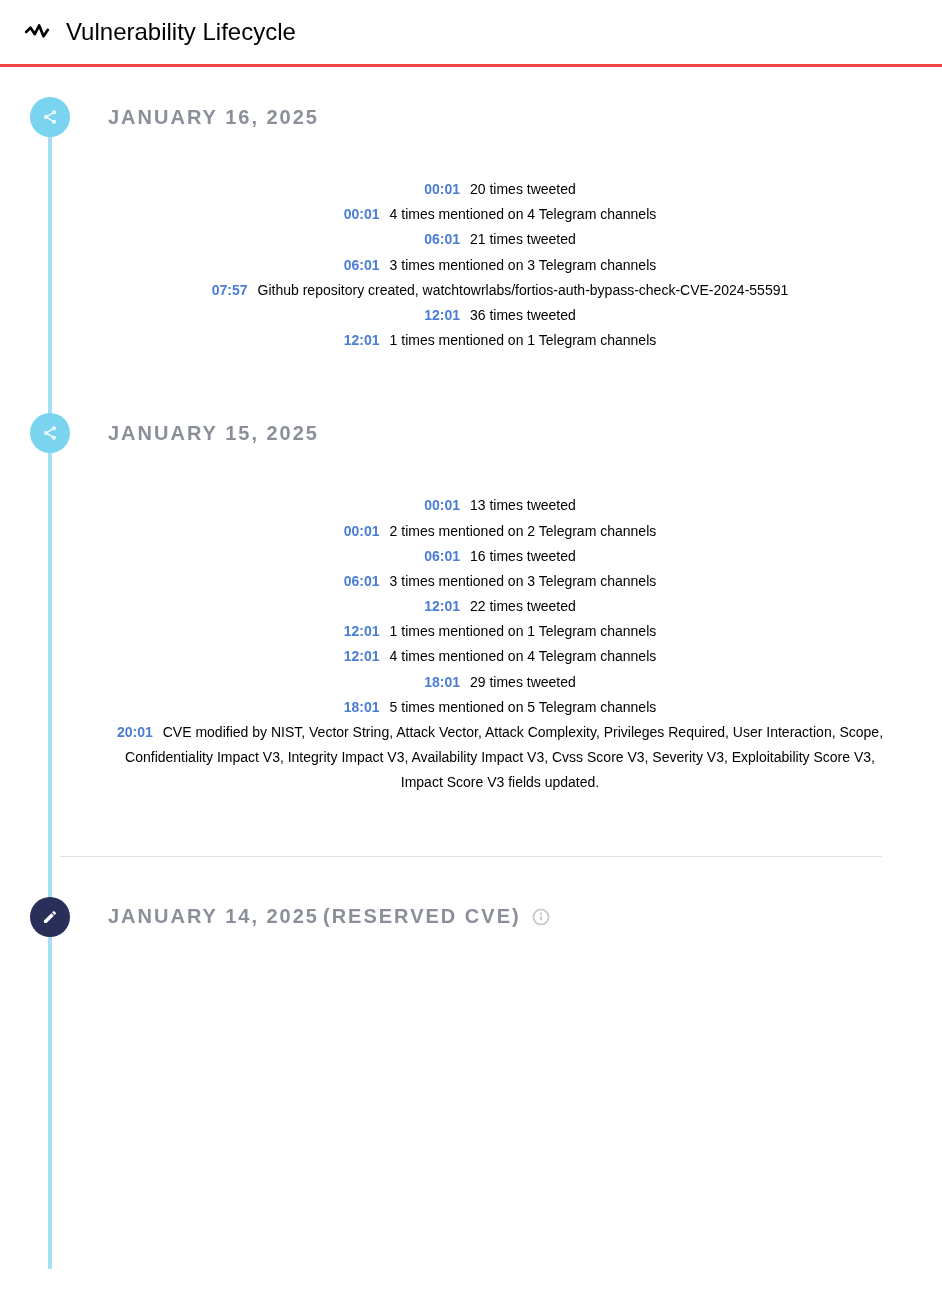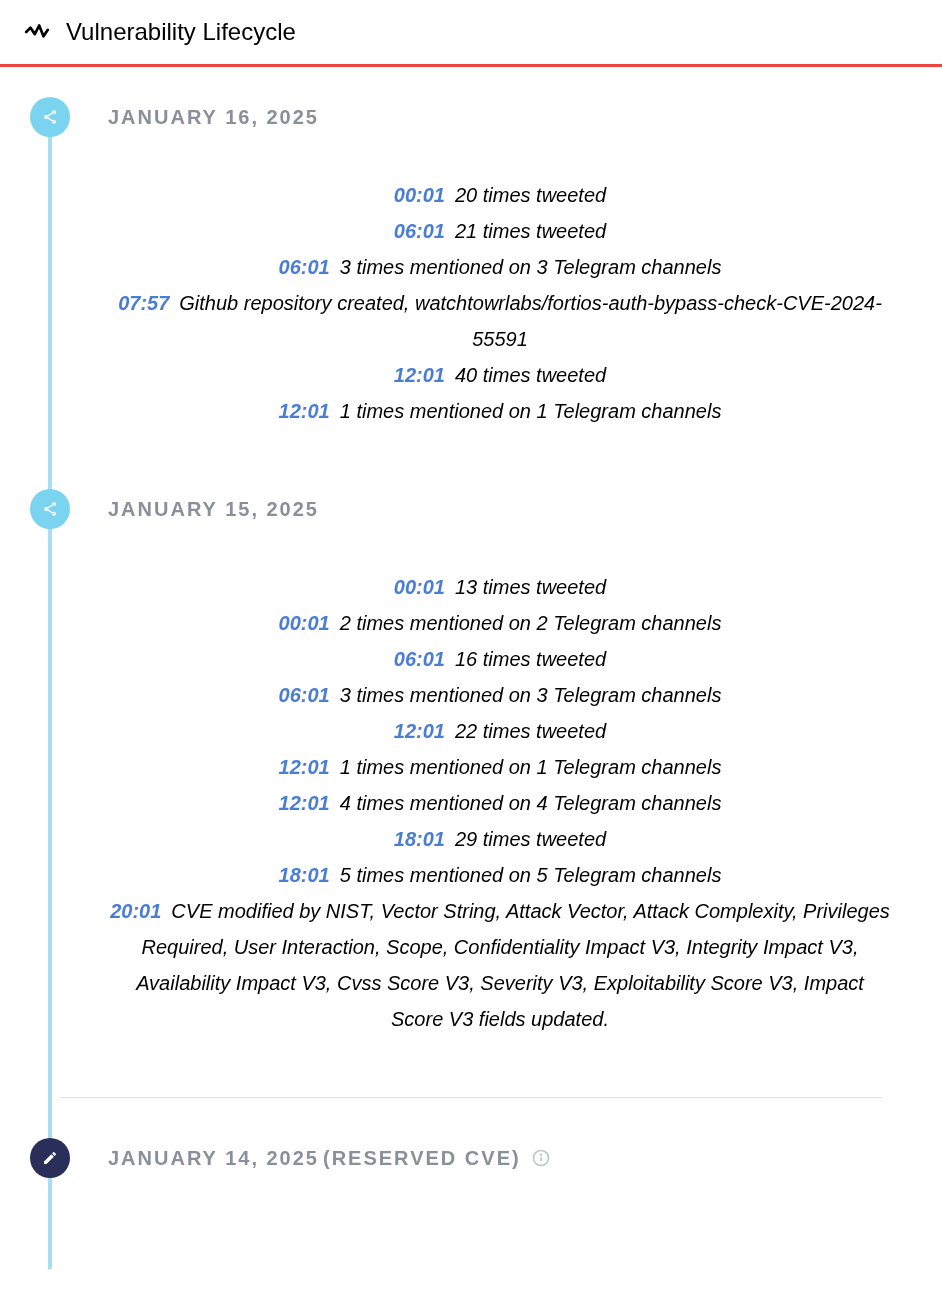--- a/index.html
+++ b/index.html
@@ -83,24 +83,23 @@
     display: inline-flex;
     align-items: center;
     justify-content: center;
     color: #c0c4cc;
   }
   .events {
     margin-left: 78px;
     margin-right: 20px;
   }
   .event {
-    font-size: 20px;
+    font-size: 14px;
     line-height: 1.8;
     color: #000;
-    font-style: italic;
   }
   .event-time {
     color: #4a7dd6;
     font-weight: 600;
     margin-right: 10px;
   }
   .event-text { font-weight: 500; }
   .divider {
     border: none;
     border-top: 1px solid #e0e0e0;
@@ -132,24 +131,25 @@
               <line x1="8" y1="11" x2="16" y2="6"></line>
               <line x1="8" y1="13" x2="16" y2="18"></line>
             </svg>
           </div>
           <div style="display: flex; align-items: center;">
             <span class="day-date">January 16, 2025</span>
           </div>
         </div>
         <div class="events">
           <div class="event"><span class="event-time">00:01</span><span class="event-text">20 times tweeted</span></div>
+          <div class="event"><span class="event-time">00:01</span><span class="event-text">4 times mentioned on 4 Telegram channels</span></div>
           <div class="event"><span class="event-time">06:01</span><span class="event-text">21 times tweeted</span></div>
           <div class="event"><span class="event-time">06:01</span><span class="event-text">3 times mentioned on 3 Telegram channels</span></div>
           <div class="event"><span class="event-time">07:57</span><span class="event-text">Github repository created, watchtowrlabs/fortios-auth-bypass-check-CVE-2024-55591</span></div>
-          <div class="event"><span class="event-time">12:01</span><span class="event-text">40 times tweeted</span></div>
+          <div class="event"><span class="event-time">12:01</span><span class="event-text">36 times tweeted</span></div>
           <div class="event"><span class="event-time">12:01</span><span class="event-text">1 times mentioned on 1 Telegram channels</span></div>
         </div>
       </div>
       <div class="day-block">
         <div class="day-header">
           <div class="day-marker">
             <svg viewBox="0 0 24 24" fill="none" stroke="#fff" stroke-width="2" stroke-linecap="round" stroke-linejoin="round">
               <circle cx="18" cy="5" r="2"></circle>
               <circle cx="6" cy="12" r="2"></circle>
               <circle cx="18" cy="19" r="2"></circle>

